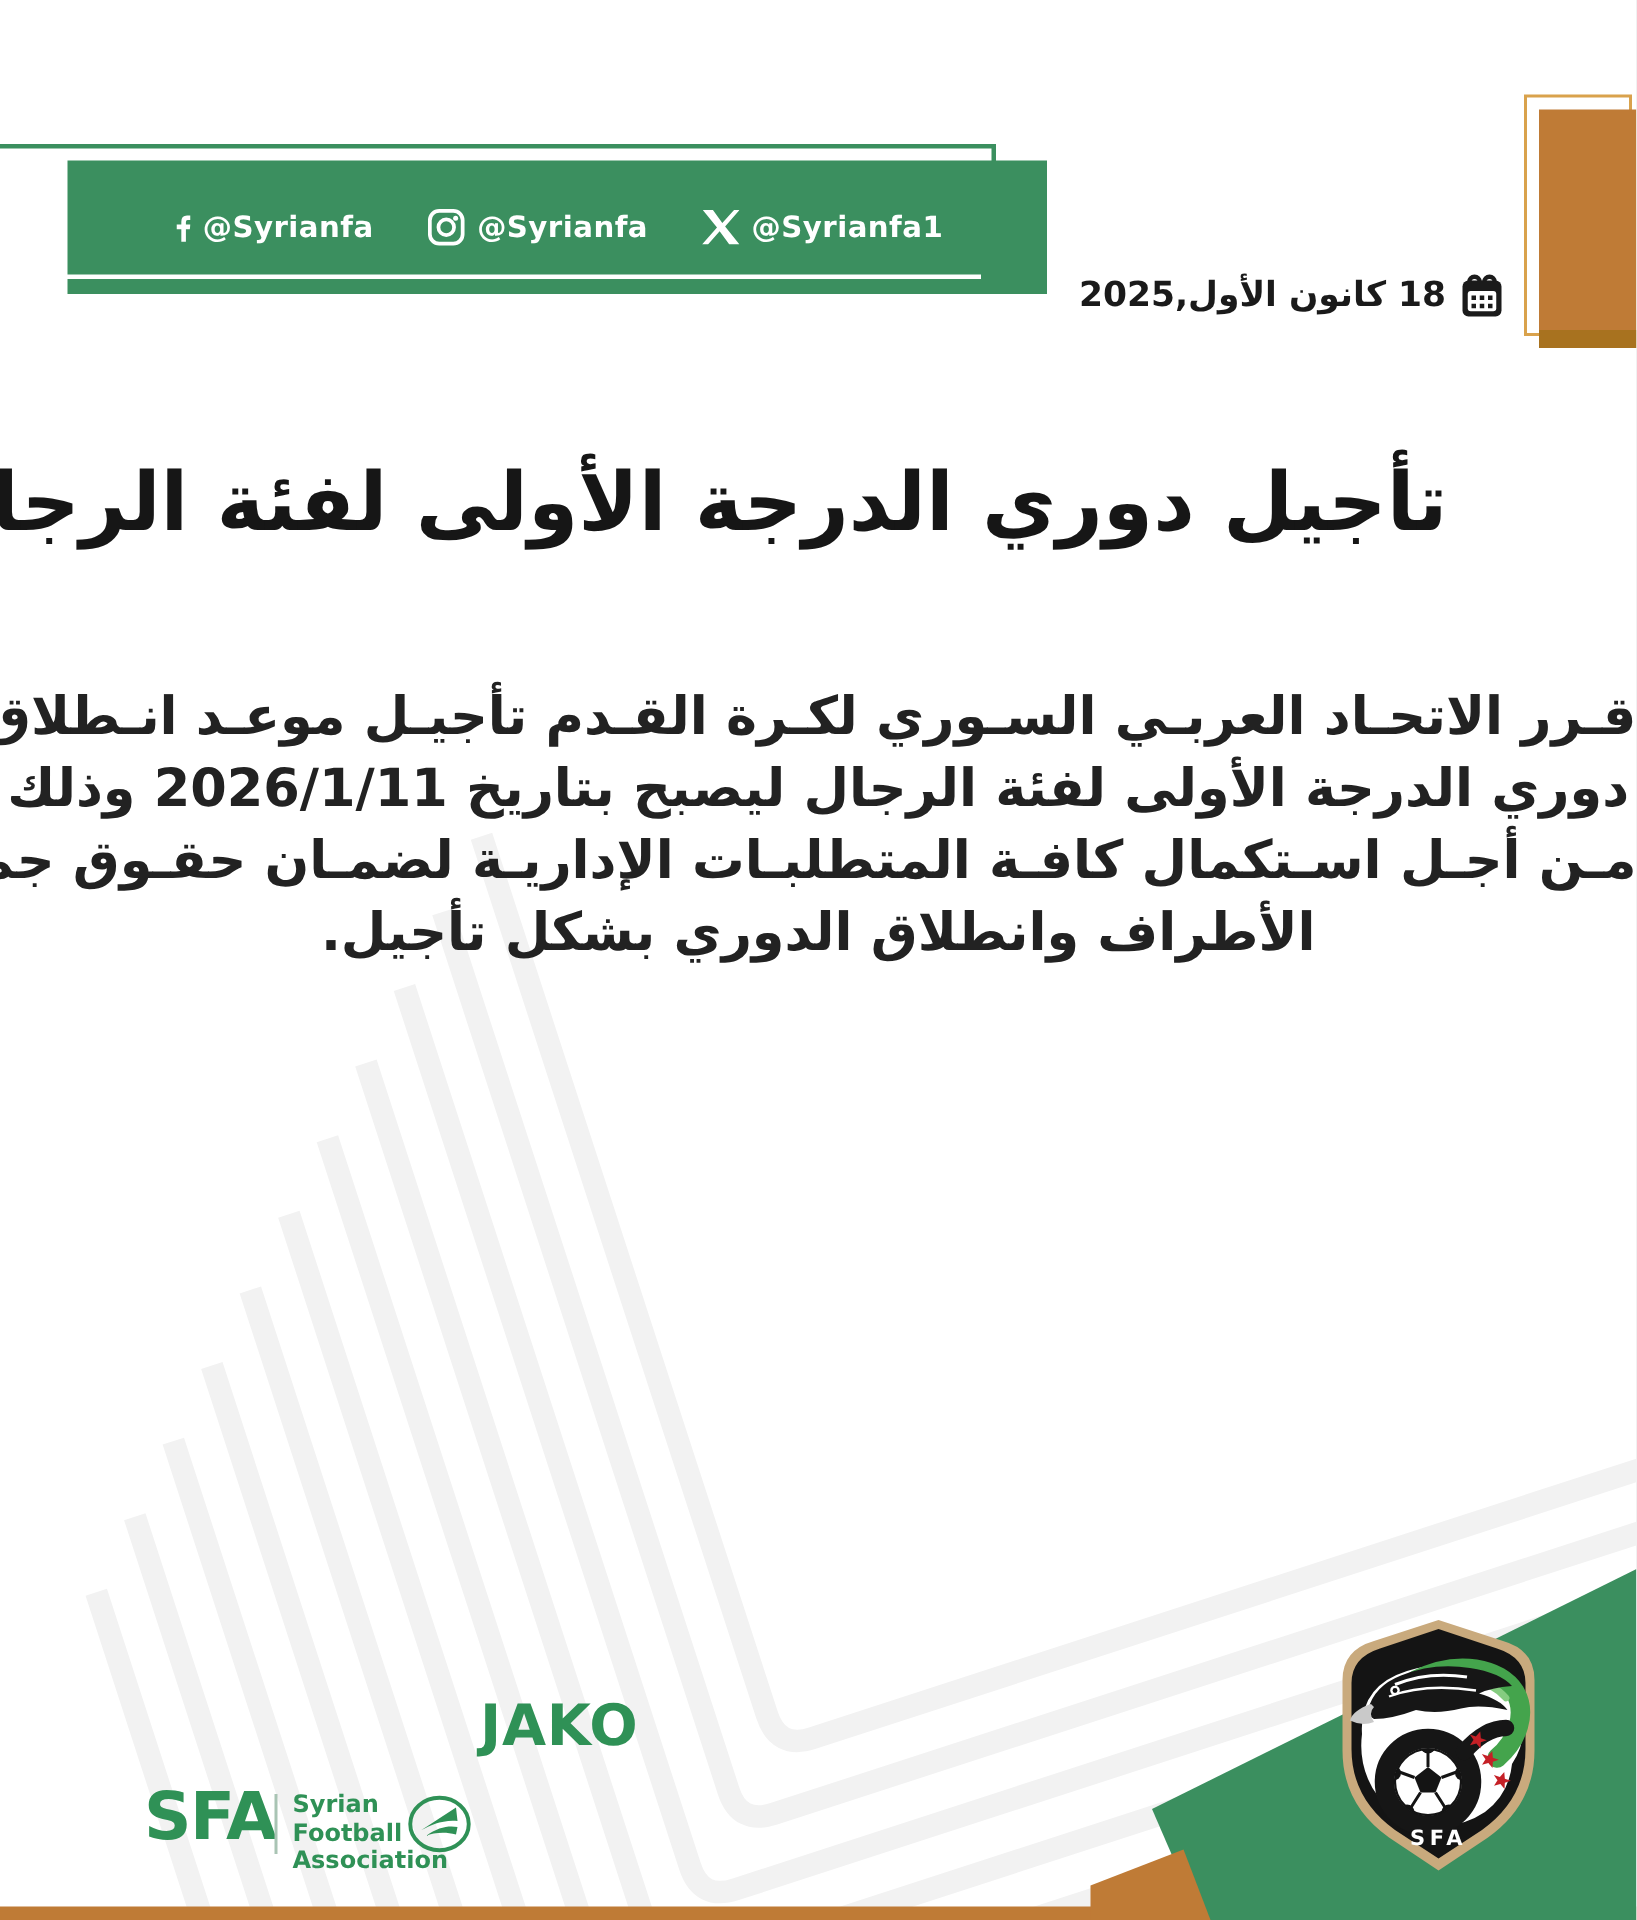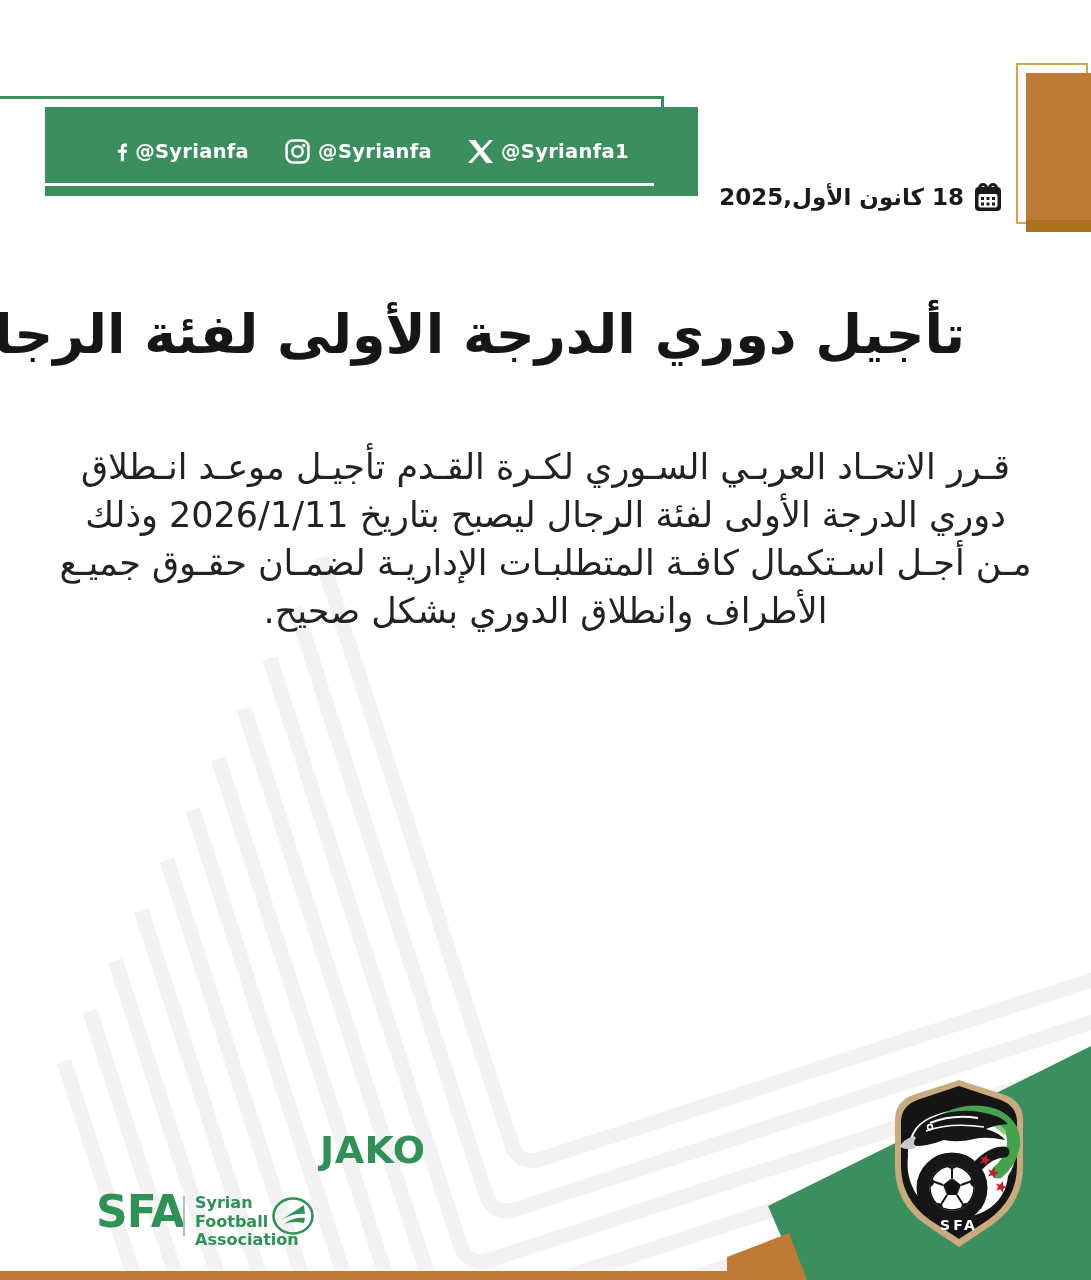--- a/index.html
+++ b/index.html
@@ -47,23 +47,23 @@
   .orange-block{left:1026px;top:73px;width:65px;height:159px;background:var(--orange);z-index:2;}
   .orange-block::after{content:"";position:absolute;left:0;right:0;bottom:0;height:12px;background:var(--orange_dark);}
 
   
   .title{
     left:0;top:303px;width:965px;z-index:2;
     text-align:center;direction:rtl;
     font-size:54px;font-weight:bold;color:#161616;white-space:nowrap;
   }
   .body-text{
-    left:0;top:444px;width:1091px;z-index:2;
+    left:0;top:455px;width:1091px;z-index:2;
     direction:rtl;text-align:center;
-    font-size:35px;font-weight:normal;color:#222222;line-height:1.37;
+    font-size:35px;font-weight:bold;color:#222222;line-height:1.37;
   }
   .body-text div{white-space:nowrap;}
 
   
   .sfa-word{left:96px;top:1190px;z-index:2;font-size:44px;font-weight:bold;color:var(--logo_green);letter-spacing:-1px;line-height:1;}
   .f-divider{left:183px;top:1196px;width:2px;height:40px;background:#a9c4b4;z-index:2;}
   .sfa-name{left:195px;top:1194px;z-index:2;font-size:16px;font-weight:bold;color:var(--logo_green);line-height:1.17;}
   .jako-emblem{left:272px;top:1196px;z-index:2;}
   .jako-word{left:320px;top:1131px;z-index:2;font-size:38px;font-weight:bold;color:var(--logo_green);letter-spacing:.5px;line-height:1;}
 
@@ -148,21 +148,21 @@
 
   <div class="abs orange-outline"></div>
   <div class="abs orange-block"></div>
 
   <div class="abs title">تأجيل دوري الدرجة الأولى لفئة الرجال</div>
 
   <div class="abs body-text">
     <div>قـرر الاتحـاد العربـي السـوري لكـرة القـدم تأجيـل موعـد انـطلاق</div>
     <div>دوري الدرجة الأولى لفئة الرجال ليصبح بتاريخ 2026/1/11 وذلك</div>
     <div>مـن أجـل اسـتكمال كافـة المتطلبـات الإداريـة لضمـان حقـوق جميـع</div>
-    <div>الأطراف وانطلاق الدوري بشكل صحيح.</div>
+    <div>الأطراف وانطلاق الدوري بشكل تأجيل.</div>
   </div>
 
   <div class="abs sfa-word">SFA</div>
   <div class="abs f-divider"></div>
   <div class="abs sfa-name">
     <div>Syrian</div>
     <div>Football</div>
     <div>Association</div>
   </div>
   <svg class="abs jako-emblem" width="42" height="40" viewBox="0 0 42 40">

